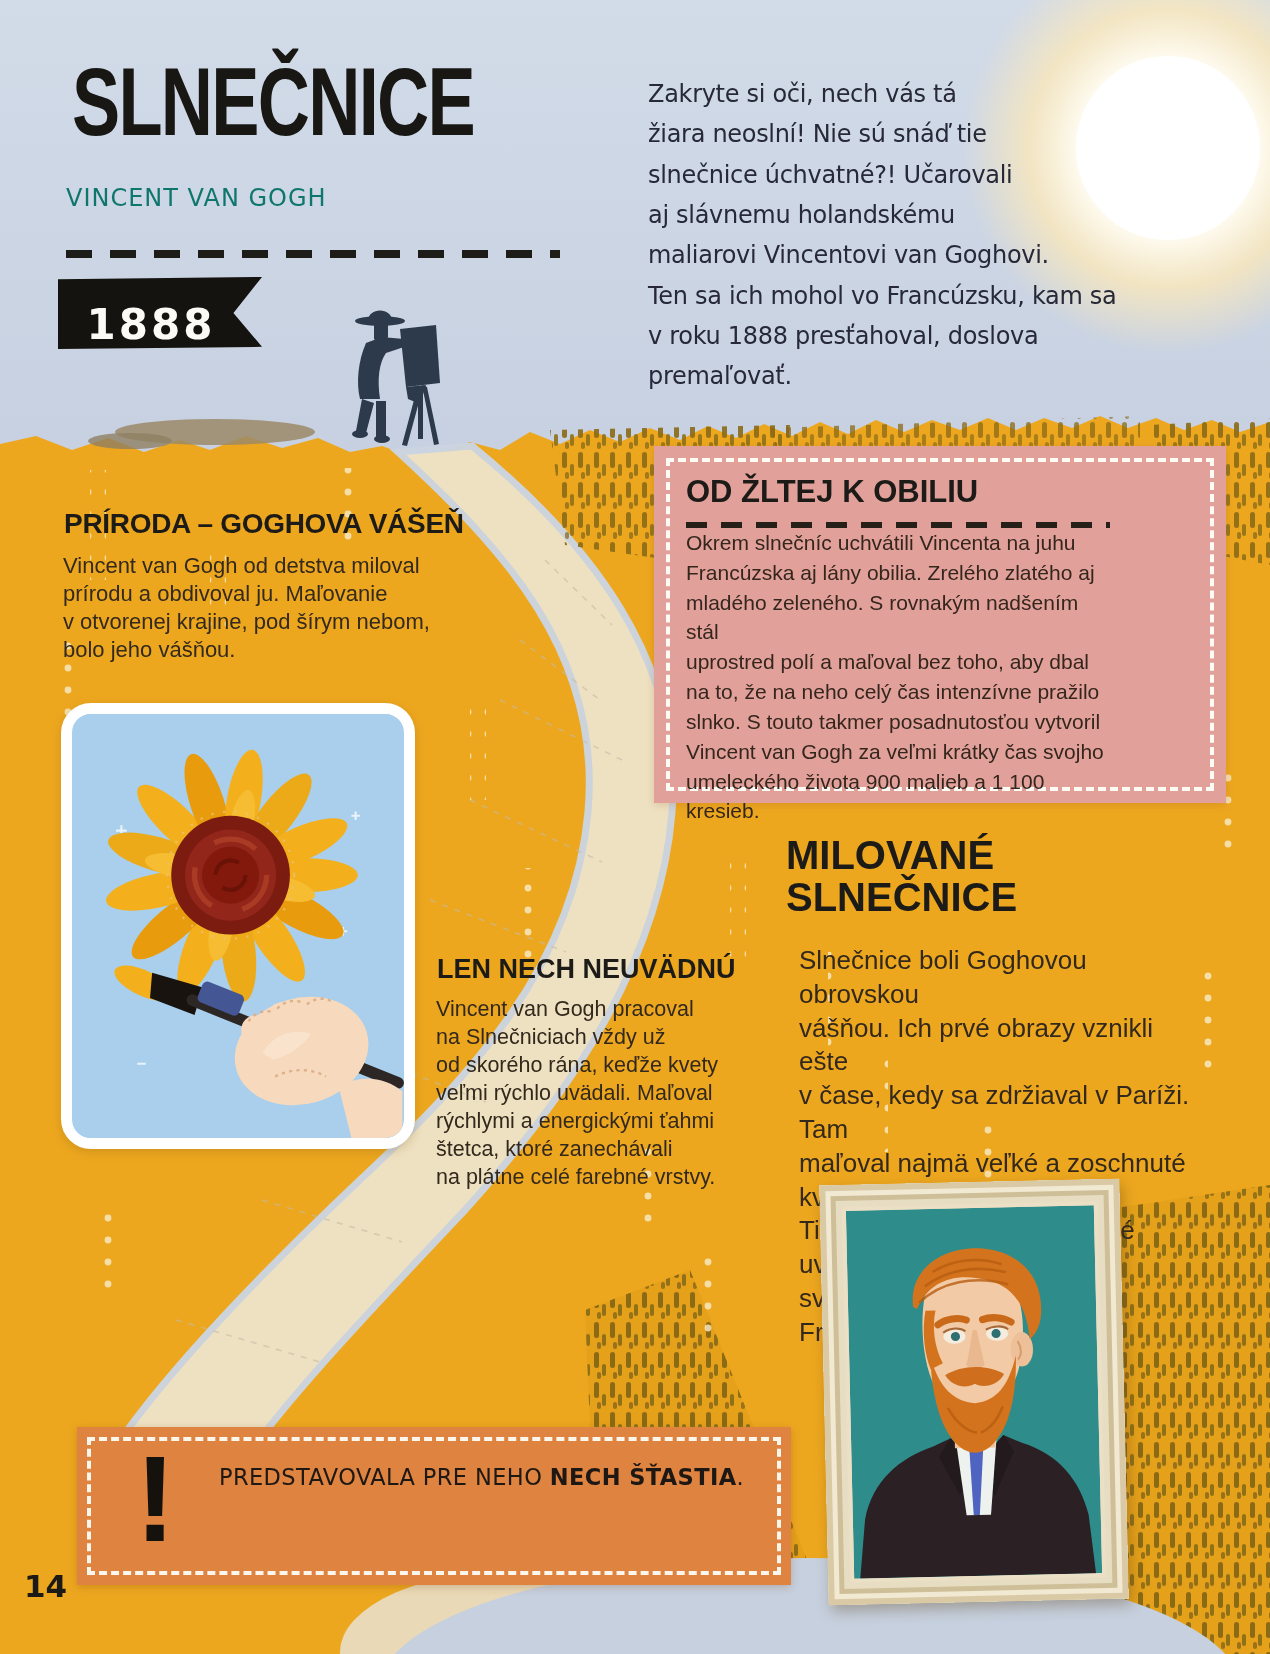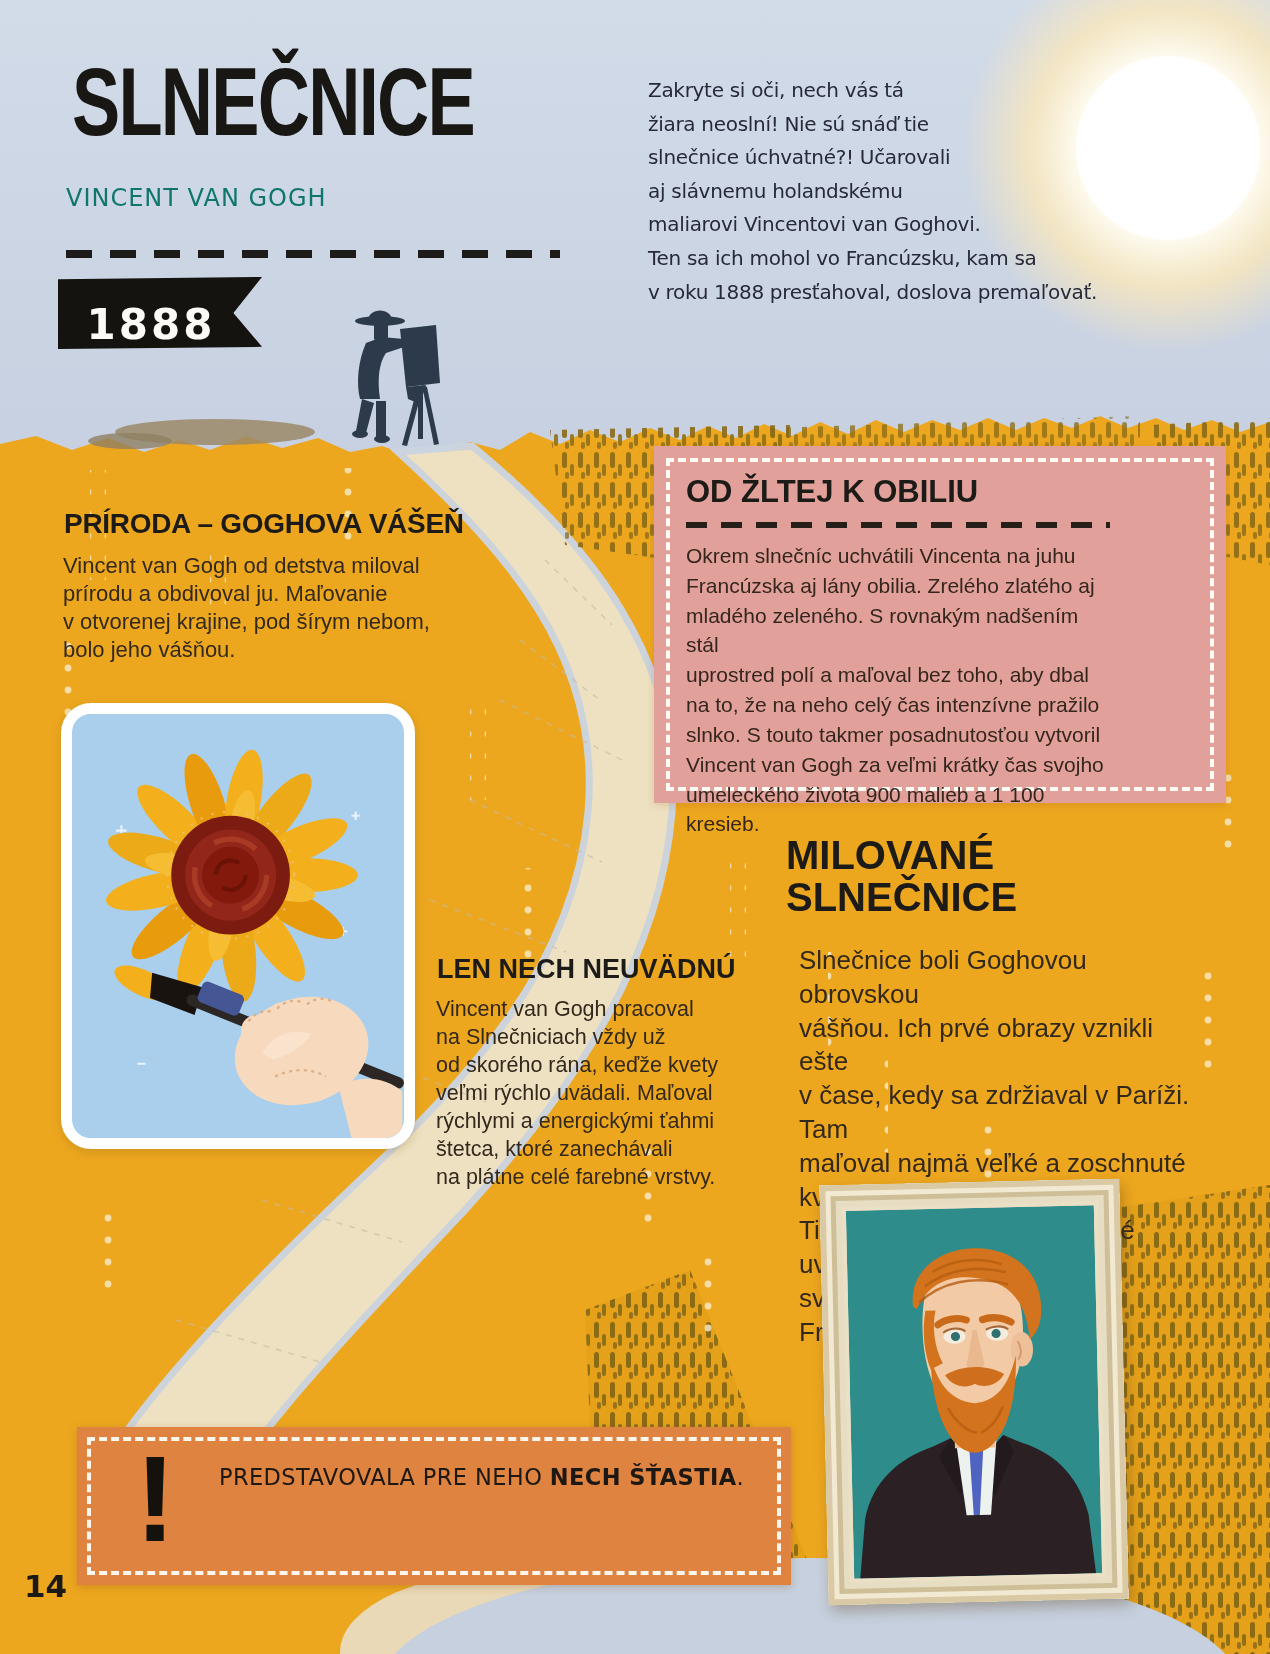--- a/index.html
+++ b/index.html
@@ -18,38 +18,38 @@
   #subtitle{left:66px;top:184px;font-size:24px;letter-spacing:1px;color:#0f766e}
   #title-dash{left:66px;top:250px;width:494px;height:8px;
          background:repeating-linear-gradient(90deg,#1e1c19 0 26px,transparent 26px 44px)}
   #ribbon{left:58px;top:277px;width:186px;height:72px;background:#14130f;
          clip-path:polygon(0 3%,100% 0,86% 50%,100% 97%,0 100%);
          display:flex;align-items:flex-end;justify-content:center;padding-right:18px}
   #ribbon span{color:#fbfaf5;font-size:42px;font-weight:700;letter-spacing:3px}
 
   #painter{left:330px;top:303px;width:125px;height:150px}
 
-  #intro{left:648px;top:74px;width:520px;font-size:20px;line-height:1.68;
+  #intro{left:648px;top:74px;width:520px;font-size:24px;line-height:1.68;
          letter-spacing:-.3px;color:#272939}
 
   #h-priroda{left:64px;top:508px;font-size:28px;letter-spacing:-.3px}
   #b-priroda{left:63px;top:552px;width:412px;font-size:22px;line-height:1.28;color:#33291d}
 
   #card{left:61px;top:703px;width:332px;height:424px;border:11px solid #fff;border-radius:30px;
         background:#a9cfec;box-shadow:0 3px 10px rgba(120,90,20,.25);overflow:hidden}
   #card svg{width:100%;height:100%;display:block}
 
   #pinkbox{left:654px;top:446px;width:572px;height:357px;background:#e1a19a;
         box-shadow:0 2px 8px rgba(140,80,40,.2)}
   #pinkbox .dashb{position:absolute;inset:12px;border:4px dashed #fdfbf3}
   #pink-inner{position:absolute;left:32px;top:28px;width:426px}
   #h-odzltej{font-size:31px}
   #pink-dash{width:424px;height:6px;margin-top:12px;
         background:repeating-linear-gradient(90deg,#262019 0 21px,transparent 21px 35px)}
-  #b-odzltej{margin-top:13px;font-size:21px;line-height:1.42;color:#35261d}
+  #b-odzltej{font-size:21px;line-height:1.42;color:#35261d}
 
   #h-milovane{left:786px;top:834px;font-size:40px;line-height:1.05}
   #b-milovane{left:799px;top:944px;width:400px;font-size:26px;line-height:1.3;color:#33281c}
 
   #h-lennech{left:437px;top:954px;font-size:27px}
   #b-lennech{left:436px;top:996px;width:340px;font-size:21.5px;line-height:1.3;color:#33281c}
 
   #portrait{left:824px;top:1182px;width:300px;height:420px;transform:rotate(-1.3deg);
         background:#ebe0c5;
         box-shadow:inset 0 0 0 6px #d9caa5,inset 0 0 0 11px #f2e9d3,inset 0 0 0 16px #cebf98,

